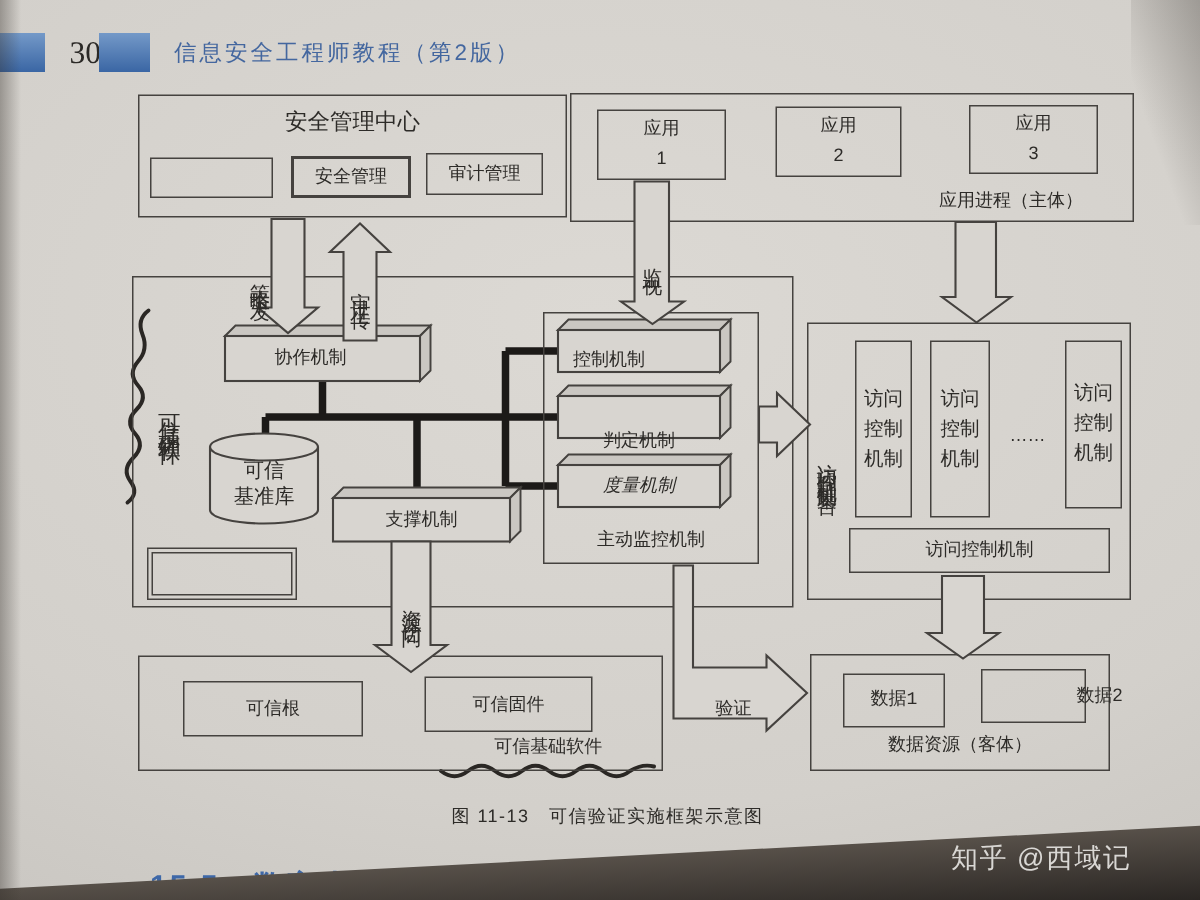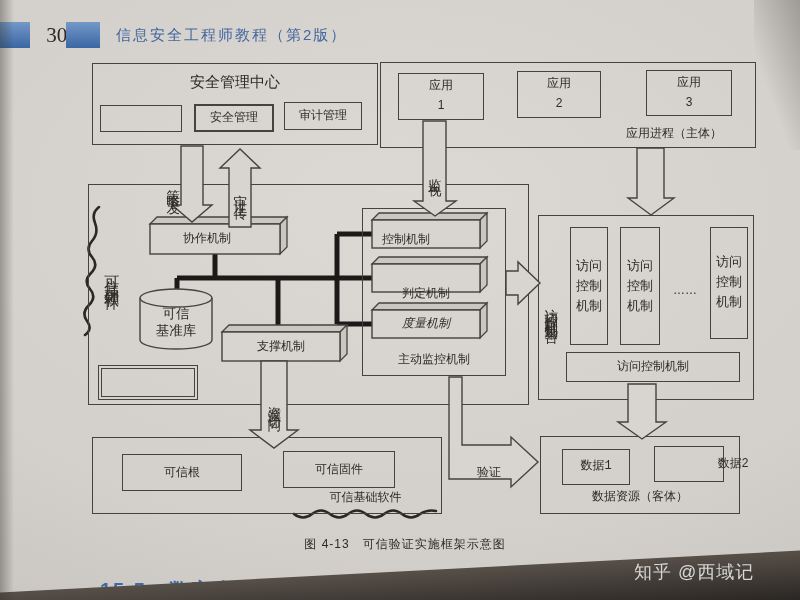--- a/index.html
+++ b/index.html
@@ -170,20 +170,20 @@
   <div class="lbl" style="left:467px;top:463px;width:44px;height:20px;">验证</div>
 
   <div class="lbl" style="left:122px;top:454px;width:120px;height:37px;">可信根</div>
   <div class="lbl" style="left:283px;top:451px;width:112px;height:37px;text-align:center;">可信固件</div>
   <div class="lbl" style="left:293px;top:487px;width:145px;height:22px;">可信基础软件</div>
 
   <div class="lbl" style="left:562px;top:449px;width:68px;height:36px;font-family:Liberation Mono, monospace;">数据1</div>
   <div class="lbl" style="left:654px;top:446px;width:70px;height:36px;margin-left:44px;">数据2</div>
   <div class="lbl" style="left:552px;top:486px;width:176px;height:22px;">数据资源（客体）</div>
 
-  <div class="lbl" style="left:235px;top:534px;width:340px;height:22px;letter-spacing:1px;">图 4-13　可信验证实施框架示意图</div>
+  <div class="lbl" style="left:235px;top:534px;width:340px;height:22px;letter-spacing:1px;">图 11-13　可信验证实施框架示意图</div>
 
   <div id="next-heading">15.5　数字水印技术与应用</div>
   <div id="dark-band"></div>
   <div id="watermark">知乎 @西域记</div>
   <div id="left-edge"></div>
   <div id="tr-shade"></div>
 </div>
 
 </body></html>

